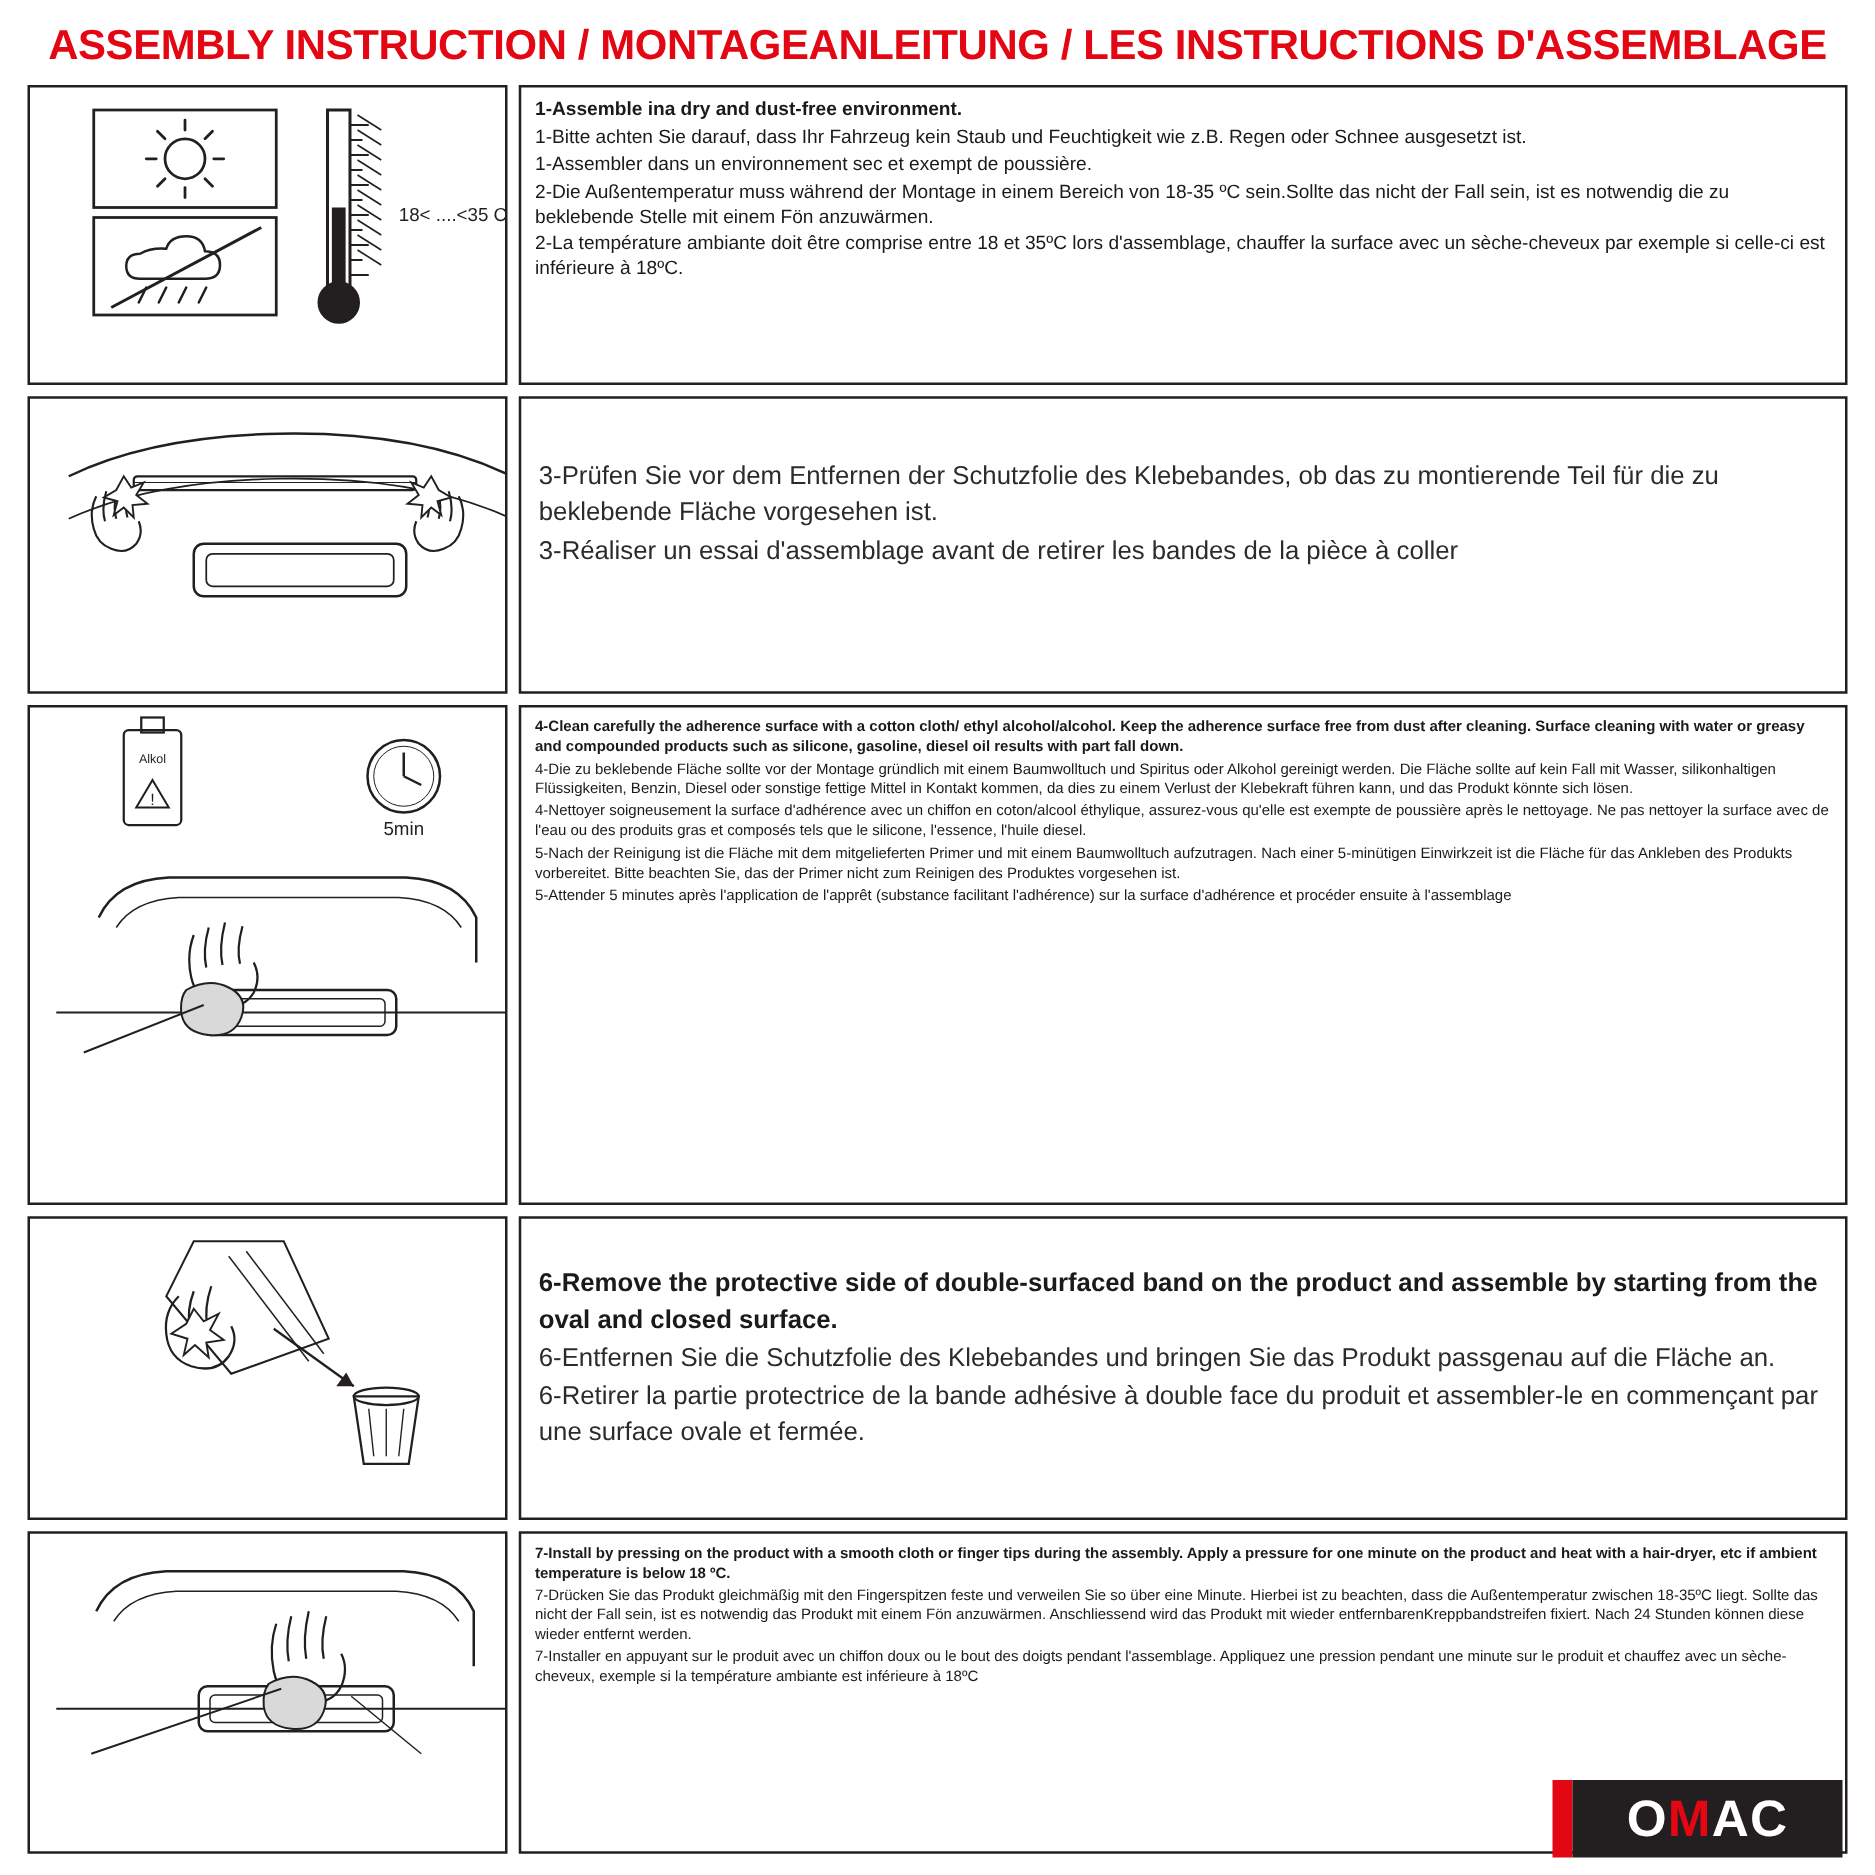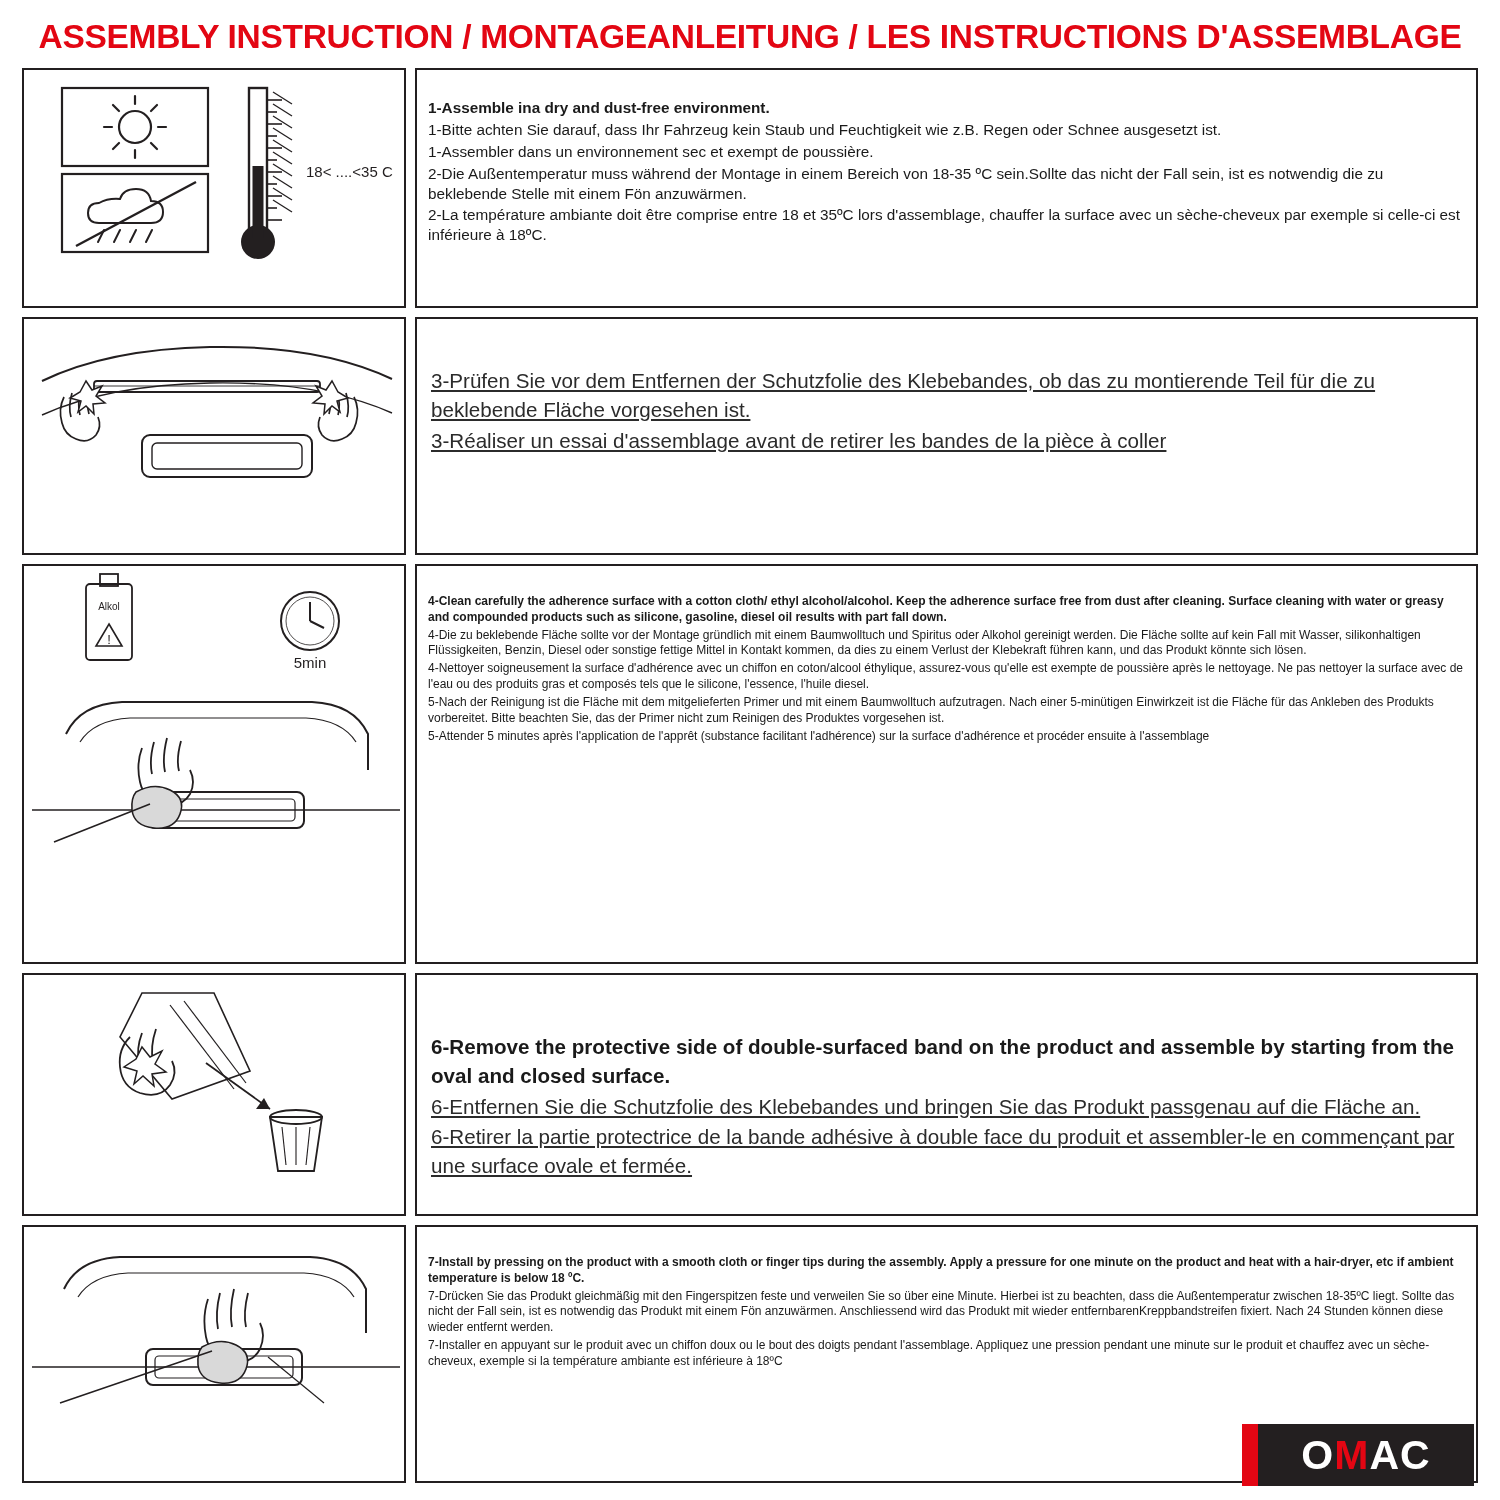--- a/index.html
+++ b/index.html
@@ -42,20 +42,21 @@
   }
   .row {
     display: flex;
     gap: 9px;
   }
   .cell {
     border: 2px solid #231f20;
     box-sizing: border-box;
     background: #fff;
     position: relative;
+    padding-left: 13px;
   }
   .cell.art {
     width: 384px;
     flex: 0 0 384px;
     overflow: hidden;
   }
   .cell.txt {
     flex: 1 1 auto;
     padding: 8px 11px 6px 11px;
     overflow: hidden;
@@ -64,26 +65,25 @@
   .row-1 { height: 240px; }
   .row-2 { height: 238px; }
   .row-3 { height: 400px; }
   .row-4 { height: 243px; }
   .row-5 { height: 258px; }
 
   .para { margin: 0 0 2px 0; }
   .para.spaced { margin-top: 11px; }
   .b {
     font-weight: bold;
-    margin-top: 20px;
   }
   .t15 { font-size: 15.3px; line-height: 1.30; }
   .t20 { font-size: 20.6px; line-height: 1.40; }
   .t16 { font-size: 12px; line-height: 1.32; }
-  .grey { color: #2b2b2b; text-decoration: underline; }
+  .grey { color: #2b2b2b; }
 
   
   svg { display: block; }
 
   .logo-wrap {
     position: absolute;
     right: 26px;
     bottom: 14px;
     width: 232px;
     height: 62px;

